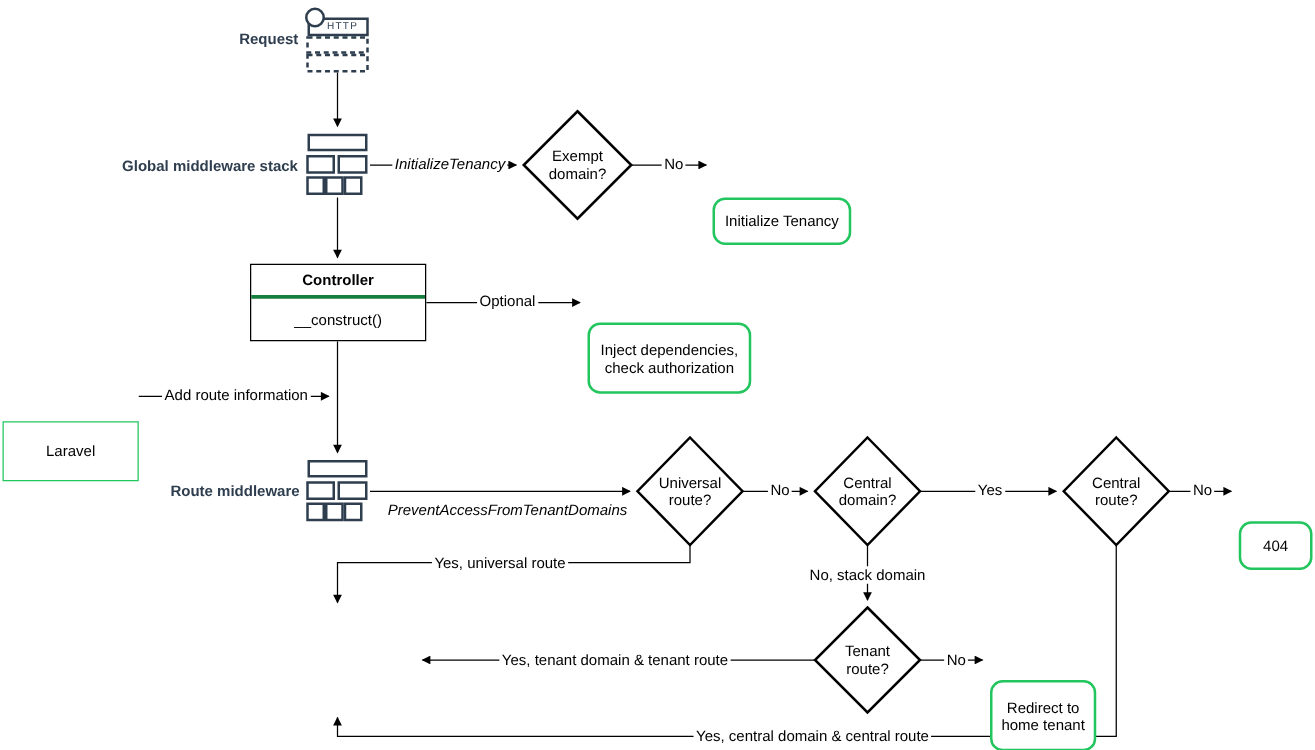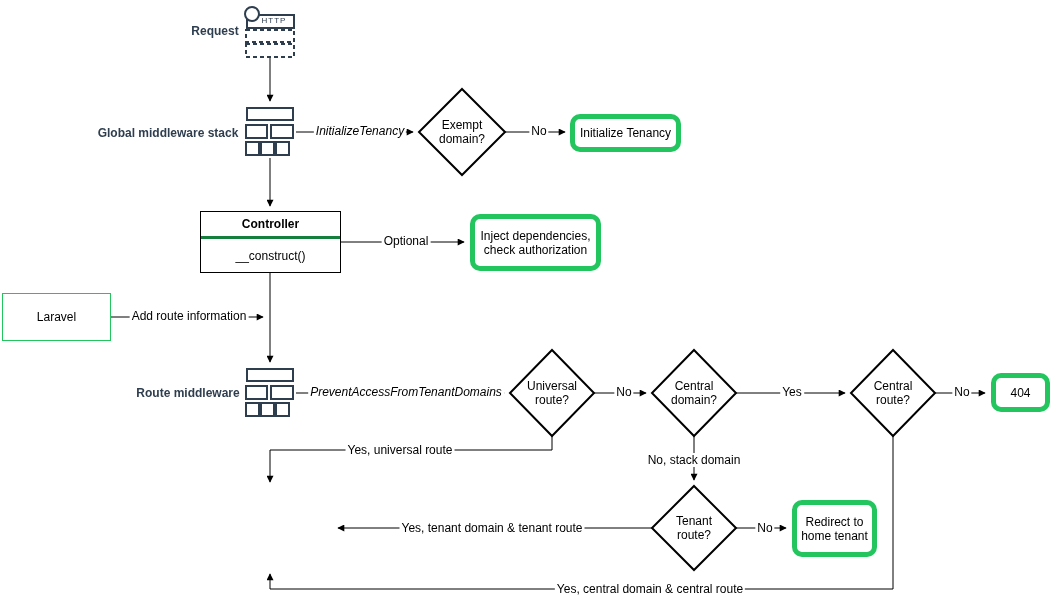--- a/index.html
+++ b/index.html
@@ -15,23 +15,23 @@
   svg .dashed{stroke-dasharray:4 3;}
   .lbl{
     position:absolute;transform:translate(-50%,-50%);
     font-size:12px;color:#000;white-space:nowrap;line-height:14px;
   }
   .edge-lbl{background:#fff;padding:0 2px;}
   .italic{font-style:italic;}
   .side-lbl{font-weight:bold;color:#2e3e4f;font-size:12px;}
   .http-lbl{font-size:8px;color:#2e3e4f;letter-spacing:1px;background:transparent;}
   .node{
-    position:absolute;background:#fff;border:5px solid #22c55e;
+    position:absolute;background:#fff;border:2px solid #22c55e;
     display:flex;align-items:center;justify-content:center;text-align:center;
-    font-size:12px;line-height:14px;color:#000;box-sizing:border-box;
+    font-size:12px;line-height:14px;color:#000;box-sizing:border-box;margin-top:44px;
   }
   .rounded{border-radius:10px;}
   .thin{border-width:1px;}
   .pre{white-space:pre-line;}
   .diamond-lbl{
     position:absolute;transform:translate(-50%,-50%);text-align:center;
     font-size:12px;line-height:14px;color:#000;white-space:pre-line;
   }
   .uml{position:absolute;background:#fff;border:1px solid #000;box-sizing:border-box;
        display:flex;flex-direction:column;font-size:12px;color:#000;}
@@ -129,21 +129,21 @@
 domain?</span>
   <span class="diamond-lbl" style="left:893px;top:393px;">Central
 route?</span>
   <span class="diamond-lbl" style="left:694px;top:528px;">Tenant
 route?</span>
 
   <span class="lbl edge-lbl italic" style="left:360px;top:131px;">InitializeTenancy</span>
   <span class="lbl edge-lbl" style="left:539px;top:131px;">No</span>
   <span class="lbl edge-lbl" style="left:406px;top:241px;">Optional</span>
   <span class="lbl edge-lbl" style="left:189px;top:316px;">Add route information</span>
-  <span class="lbl edge-lbl italic" style="left:406px;top:392px;">PreventAccessFromTenantDomains</span>
+  <span class="lbl edge-lbl italic" style="left:406px;top:408px;">PreventAccessFromTenantDomains</span>
   <span class="lbl edge-lbl" style="left:624px;top:392px;">No</span>
   <span class="lbl edge-lbl" style="left:792px;top:392px;">Yes</span>
   <span class="lbl edge-lbl" style="left:962px;top:392px;">No</span>
   <span class="lbl edge-lbl" style="left:400px;top:450px;">Yes, universal route</span>
   <span class="lbl edge-lbl" style="left:694px;top:460px;">No, stack domain</span>
   <span class="lbl edge-lbl" style="left:492px;top:528px;">Yes, tenant domain &amp; tenant route</span>
   <span class="lbl edge-lbl" style="left:765px;top:528px;">No</span>
   <span class="lbl edge-lbl" style="left:650px;top:589px;">Yes, central domain &amp; central route</span>
 
 </div>

